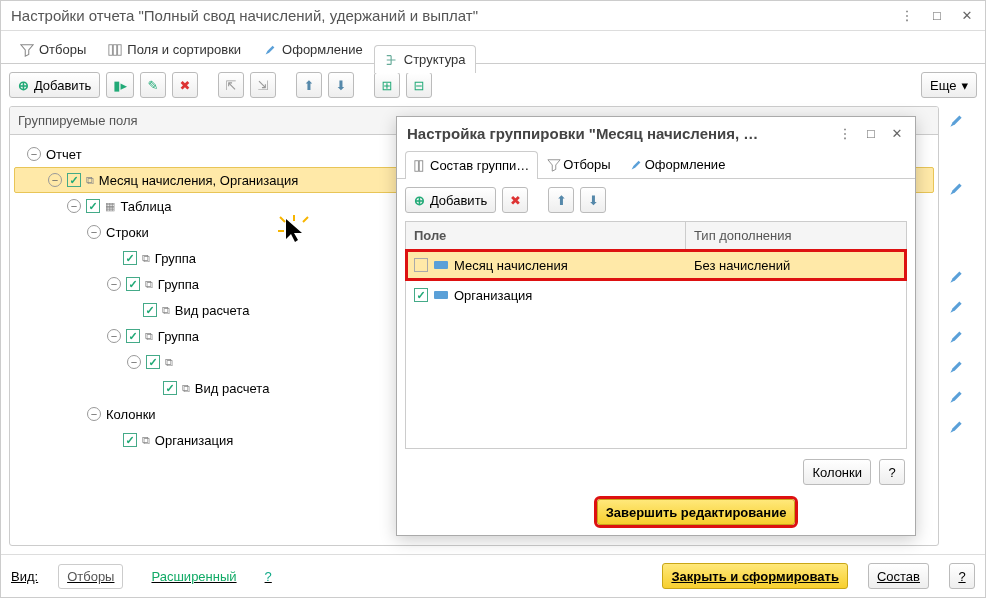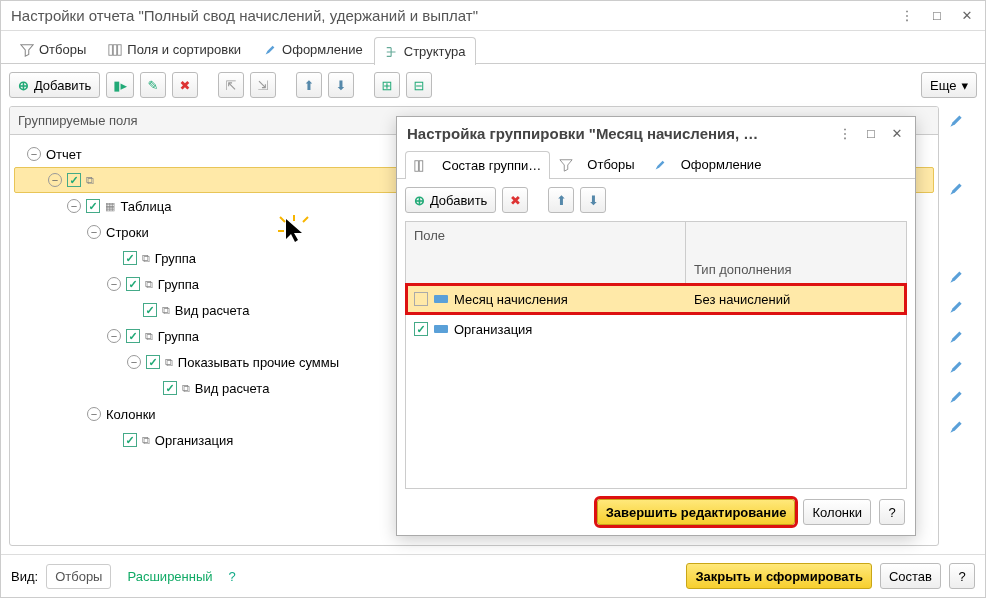--- a/index.html
+++ b/index.html
@@ -4,62 +4,62 @@
 <style>
 * { box-sizing: border-box; font-family: Arial, sans-serif; font-size: 13px; }
 body { margin: 0; background: #fff; width: 986px; height: 598px; overflow: hidden; }
 .window { border: 1px solid #ccc; width: 986px; height: 598px; display: flex; flex-direction: column; }
 .titlebar { display: flex; align-items: center; padding: 6px 10px; border-bottom: 1px solid #ddd; }
 .titlebar .title { flex: 1; color: #555; font-size: 15px; }
 .titlebar .wbtns { display: flex; gap: 14px; }
 .wbtn { width: 16px; height: 16px; display: flex; align-items: center; justify-content: center; color: #666; cursor: pointer; }
 .tabs { display: flex; border-bottom: 1px solid #ccc; padding: 0 8px; margin-top: 4px; }
 .tab { padding: 6px 10px; border: 1px solid transparent; border-bottom: none; display: flex; align-items: center; gap: 5px; cursor: pointer; color: #333; }
-.tab.active { border-color: #ccc; background: #fff; border-radius: 4px 4px 0 0; position: relative; top: 2px; justify-content: flex-end; }
+.tab.active { border-color: #ccc; background: #fff; border-radius: 4px 4px 0 0; position: relative; top: 10px; justify-content: flex-end; }
 .toolbar { display: flex; gap: 6px; padding: 8px; align-items: center; }
 .btn { border: 1px solid #bbb; background: linear-gradient(#fff,#eee); border-radius: 3px; padding: 4px 8px; display: inline-flex; align-items: center; gap: 5px; cursor: pointer; height: 26px; }
 .btn.icon-only { padding: 4px 6px; min-width: 26px; justify-content: center; }
 .sep { width: 8px; }
 .main-area { flex: 1; display: flex; padding: 0 8px 8px 8px; gap: 6px; position: relative; }
 .tree-panel { flex: 1; border: 1px solid #ccc; border-radius: 3px; display: flex; flex-direction: column; overflow: hidden; }
 .tree-header { background: #f5f5f5; padding: 6px 8px; border-bottom: 1px solid #ccc; color: #555; }
 .tree-body { flex: 1; padding: 6px 4px; overflow: auto; position: relative; }
 .tree-row { display: flex; align-items: center; height: 26px; padding: 0 4px; gap: 5px; white-space: nowrap; }
 .tree-row.hl { background: #ffe9a8; border: 1px solid #e8c557; border-radius: 2px; }
 .indent { display: inline-block; }
 .expander { width: 14px; height: 14px; border: 1px solid #999; border-radius: 7px; display: inline-flex; align-items: center; justify-content: center; font-size: 11px; color: #666; cursor: pointer; line-height: 1; }
 .chk { width: 14px; height: 14px; border: 1px solid #4a8; display: inline-flex; align-items: center; justify-content: center; color: #2a7; font-size: 11px; font-weight: bold; cursor: pointer; }
 .link-icon { color: #888; font-size: 11px; }
 .palette { width: 32px; display: flex; flex-direction: column; gap: 8px; padding-top: 4px; }
 .brush { width: 22px; height: 22px; display: flex; align-items: center; justify-content: center; cursor: pointer; }
 .brush svg { width: 18px; height: 18px; }
-.bottom-bar { display: flex; align-items: center; padding: 8px 10px; border-top: 1px solid #ddd; gap: 8px; }
+.bottom-bar { display: flex; align-items: center; padding: 8px 10px; border-top: 1px solid #ddd; gap: 20px; text-decoration: underline; }
 .bottom-bar .spacer { flex: 1; }
 .btn.yellow { background: linear-gradient(#ffe87a,#f7cf2e); border-color: #c9a617; font-weight: bold; }
 .link { color: #1a6; cursor: pointer; padding: 4px 8px; }
 .mode { color: #555; padding: 4px 8px; border: 1px solid #ccc; border-radius: 3px; }
 .popup { position: absolute; left: 396px; top: 116px; width: 520px; height: 420px; background: #fff; border: 1px solid #aaa; box-shadow: 0 4px 16px rgba(0,0,0,0.2); display: flex; flex-direction: column; z-index: 10; }
 .popup .ptitle { display: flex; align-items: center; padding: 8px 10px; }
 .popup .ptitle .t { flex: 1; font-size: 15px; font-weight: bold; color: #444; }
 .popup-tabs { display: flex; border-bottom: 1px solid #ccc; padding: 0 8px; }
-.ptab { padding: 6px 8px; display: flex; align-items: center; gap: 14px; cursor: pointer; border: 1px solid transparent; border-bottom: none; font-size: 12px; }
+.ptab { padding: 6px 8px; display: flex; align-items: center; gap: 2px; cursor: pointer; border: 1px solid transparent; border-bottom: none; font-size: 12px; }
 .ptab.active { border-color: #ccc; border-radius: 4px 4px 0 0; background: #fff; position: relative; top: 1px; }
 .popup-toolbar { display: flex; gap: 6px; padding: 8px; }
 .popup-table { border: 1px solid #ccc; margin: 0 8px; flex: 1; display: flex; flex-direction: column; }
 .thead { display: flex; background: #f5f5f5; border-bottom: 1px solid #ccc; }
 .th { padding: 6px 8px; color: #555; }
-.th.c1 { width: 280px; border-right: 1px solid #ccc; }
-.th.c2 { flex: 1; margin-top: 34px; }
+.th.c1 { width: 280px; border-right: 1px solid #ccc; font-weight: bold; }
+.th.c2 { flex: 1; }
 .trow { display: flex; align-items: center; height: 30px; }
 .trow .td1 { width: 280px; display: flex; align-items: center; gap: 6px; padding: 0 8px; }
 .trow .td2 { flex: 1; padding: 0 8px; }
 .trow.sel { outline: 3px solid #d11; outline-offset: -2px; background: #ffe9a8; }
 .field-icon { width: 14px; height: 8px; background: #5aa0d8; border-radius: 1px; display: inline-block; }
 .popup-footer { display: flex; justify-content: flex-end; gap: 8px; padding: 10px; }
-.btn.redout { outline: 3px solid #d11; outline-offset: 0; }
+.btn.redout { outline: 3px solid #d11; outline-offset: 0; margin-top: 40px; }
 .cursor { position: absolute; left: 268px; top: 80px; z-index: 5; pointer-events: none; }
 .icon-svg { width: 14px; height: 14px; }
 </style>
 </head>
 <body>
 
 <div class="window">
   <div class="titlebar">
     <div class="title">Настройки отчета "Полный свод начислений, удержаний и выплат"</div>
     <div class="wbtns">
@@ -147,20 +147,21 @@
         <div class="tree-row">
           <span class="indent" style="width:4px"></span>
           <span class="expander">−</span>
           <span>Отчет</span>
         </div>
         <div class="tree-row hl">
           <span class="indent" style="width:24px"></span>
           <span class="expander">−</span>
           <span class="chk">✓</span>
           <span class="link-icon">⧉</span>
+          <span>Месяц начисления, Организация</span>
         </div>
         <div class="tree-row">
           <span class="indent" style="width:44px"></span>
           <span class="expander">−</span>
           <span class="chk">✓</span>
           <span class="link-icon">▦</span>
           <span>Таблица</span>
         </div>
         <div class="tree-row">
           <span class="indent" style="width:64px"></span>
@@ -191,21 +192,20 @@
           <span class="expander">−</span>
           <span class="chk">✓</span>
           <span class="link-icon">⧉</span>
           <span>Группа</span>
         </div>
         <div class="tree-row">
           <span class="indent" style="width:104px"></span>
           <span class="expander">−</span>
           <span class="chk">✓</span>
           <span class="link-icon">⧉</span>
-          <span>Показывать прочие суммы</span>
         </div>
         <div class="tree-row">
           <span class="indent" style="width:140px"></span>
           <span class="chk">✓</span>
           <span class="link-icon">⧉</span>
           <span>Вид расчета</span>
         </div>
         <div class="tree-row">
           <span class="indent" style="width:64px"></span>
           <span class="expander">−</span>

